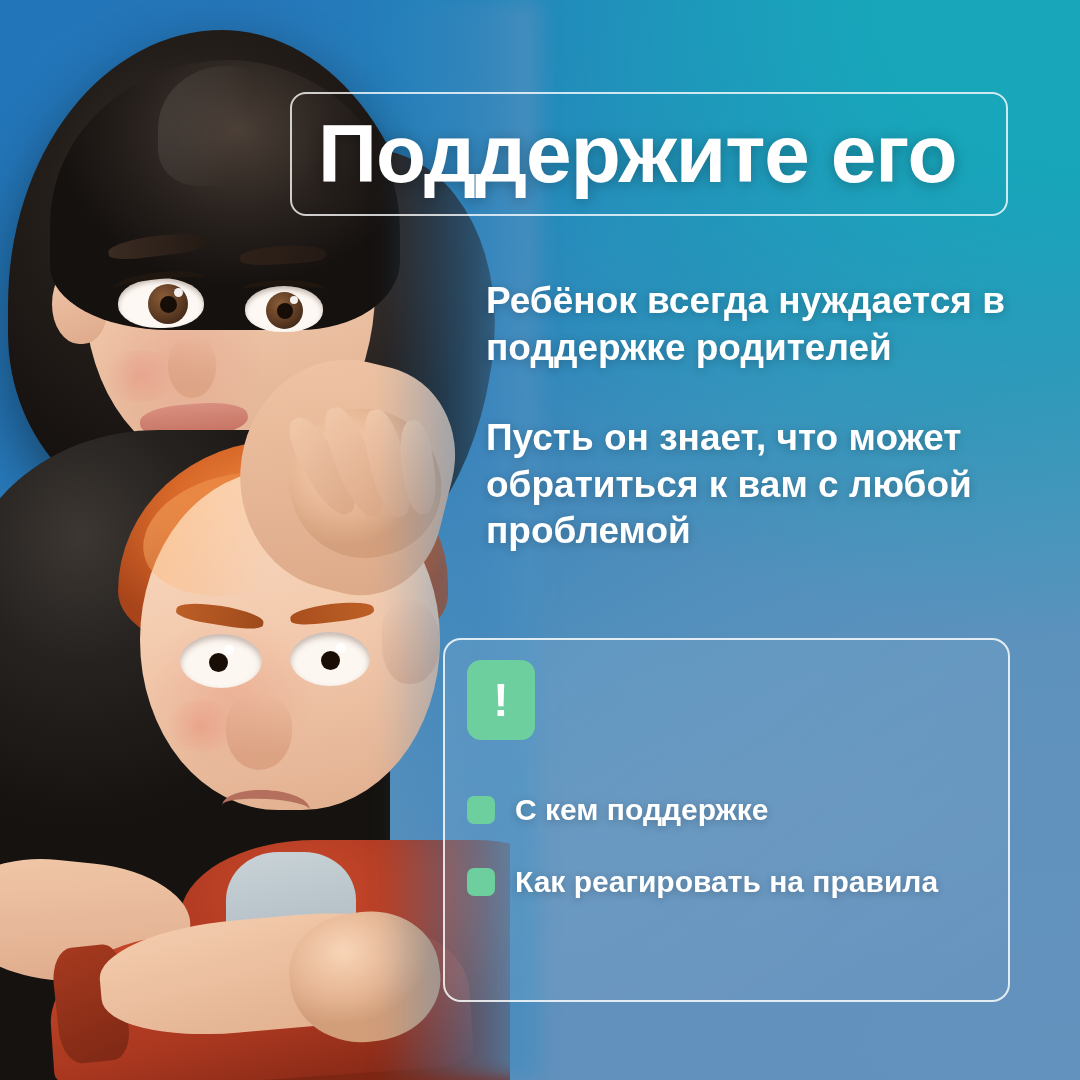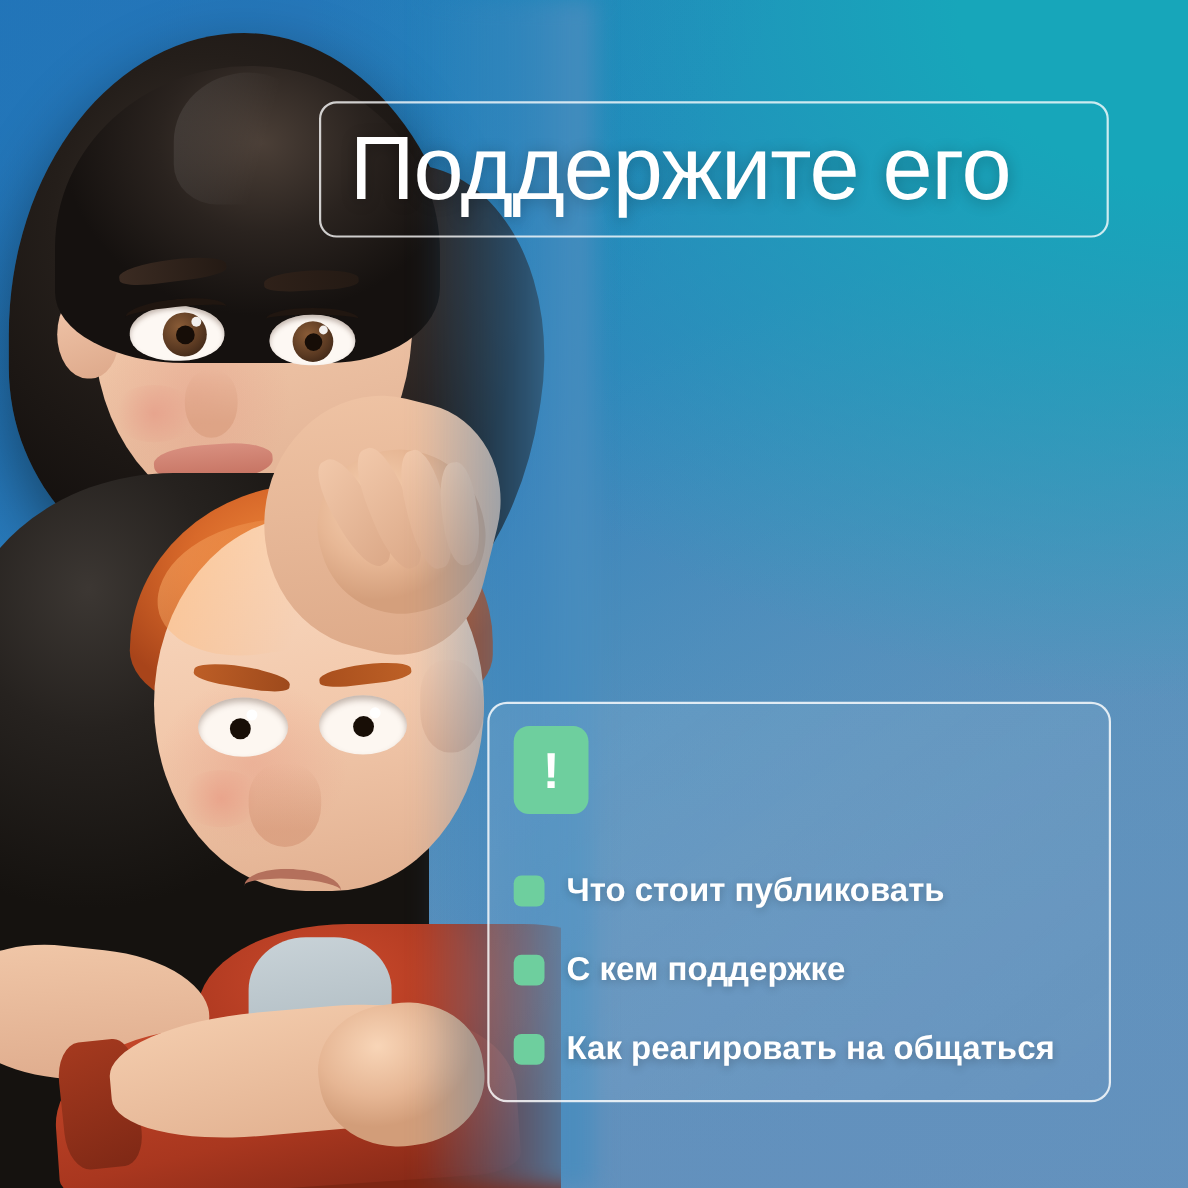--- a/index.html
+++ b/index.html
@@ -301,21 +301,21 @@
     width: 718px; height: 124px;
     border: 2px solid rgba(255,255,255,.78);
     border-radius: 16px;
     box-sizing: border-box;
     display: flex;
     align-items: center;
     padding-left: 26px;
   }
   .title-text {
     font-size: 82px;
-    font-weight: 400;
+    font-weight: 700;
     color: #ffffff;
     letter-spacing: -1px;
     line-height: 1;
     white-space: nowrap;
     text-shadow: 0 2px 14px rgba(0,0,0,.28);
     text-align: center;
   }
 
   
   .body-copy {
@@ -461,37 +461,37 @@
     <div class="b-hand"></div>
 
     <div class="photo-shade"></div>
   </div>
   <div class="photo-edge"></div>
 
   <div class="title-box">
     <div class="title-text">Поддержите его</div>
   </div>
 
+  <div class="body-copy">
+    <div class="para">Ребёнок всегда нуждается в поддержке родителей</div>
+    <div class="para">Пусть он знает, что может обратиться к вам с любой проблемой</div>
+  </div>
 
   <div class="rules-card">
     <div class="rules-head">
       <div class="bang-badge">
         <span>!</span>
       </div>
     </div>
 
     <div class="rules-list">
       <div class="rule-row">
         <div class="rule-chip"></div>
-        <div class="rule-label">Что стоит публиковать</div>
-      </div>
-      <div class="rule-row">
-        <div class="rule-chip"></div>
         <div class="rule-label">С кем поддержке</div>
       </div>
       <div class="rule-row">
         <div class="rule-chip"></div>
-        <div class="rule-label">Как реагировать на общаться</div>
+        <div class="rule-label">Как реагировать на правила</div>
       </div>
     </div>
   </div>
 
 </div>
 
 </body></html>

